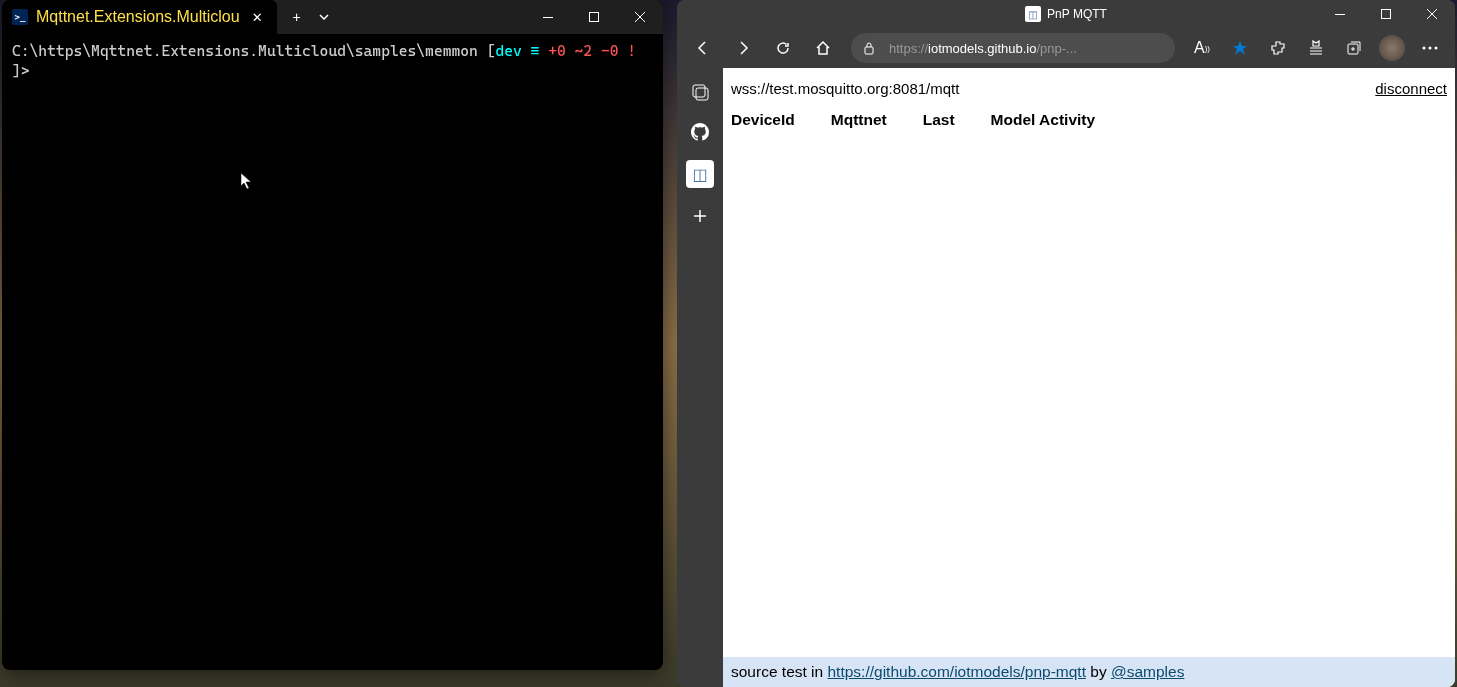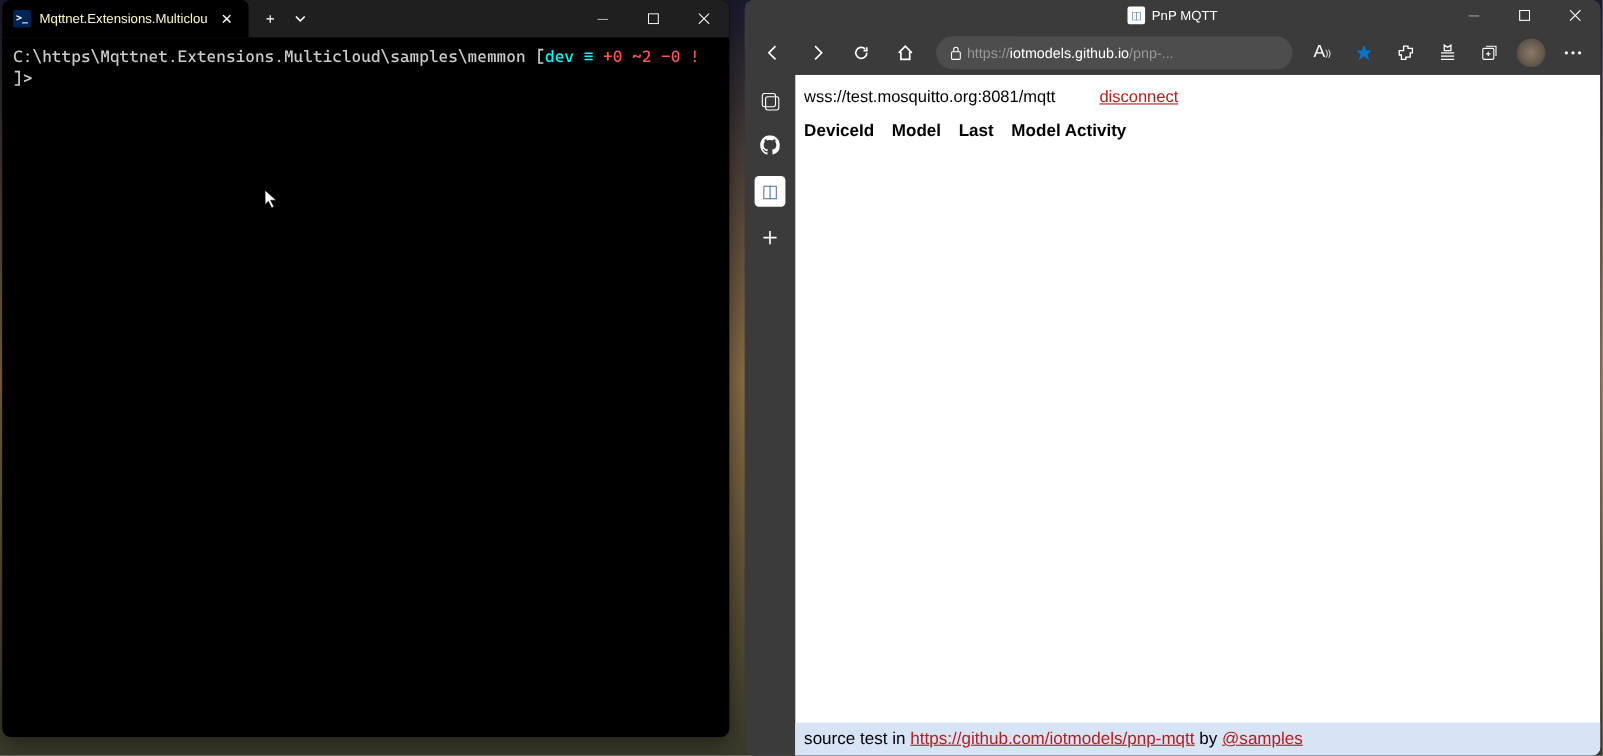--- a/index.html
+++ b/index.html
@@ -48,22 +48,22 @@
       border-radius: 2px;
       display: flex;
       align-items: center;
       justify-content: center;
       color: #fff;
       font-size: 9px;
       font-weight: bold;
       font-family: monospace;
     }
     .tab-title {
-      color: #fef9c3;
-      font-size: 12px;
+      color: #fde047;
+      font-size: 16px;
       flex: 1;
       white-space: nowrap;
       overflow: hidden;
     }
     .tab-close {
       color: #fff;
       font-size: 13px;
       padding: 2px 4px;
       cursor: pointer;
     }
@@ -196,21 +196,21 @@
       border-radius: 4px;
     }
     .address-bar {
       flex: 1;
       height: 30px;
       background: #4d4d4d;
       border-radius: 15px;
       display: flex;
       align-items: center;
       padding: 0 12px;
-      gap: 4px;
+      gap: 14px;
       color: #ccc;
       font-size: 13px;
       margin: 0 6px;
     }
     .lock-icon {
       color: #fff;
     }
     .url-text { color: #fff; }
     .url-text .dim { color: #999; }
     .toolbar-icon {
@@ -269,46 +269,47 @@
       color: #000;
     }
     .page-top {
       padding: 12px 8px;
       font-size: 15px;
     }
     .conn-info {
       display: flex;
       align-items: center;
       gap: 8px;
+      justify-content: space-between;
     }
     .conn-url { color: #000; }
     .disconnect-link {
-      color: #b91c1c;
+      color: #000000;
       text-decoration: underline;
       cursor: pointer;
       margin-left: 32px;
     }
     .device-table {
       margin-top: 14px;
     }
     .device-header {
       display: flex;
-      gap: 16px;
+      gap: 36px;
       font-weight: 700;
       font-size: 15.5px;
     }
     .page-spacer { flex: 1; }
     .page-footer {
       background: #d6e4f5;
       padding: 6px 8px;
       font-size: 15.5px;
       color: #000;
     }
     .page-footer a {
-      color: #b91c1c;
+      color: #0c4a6e;
       text-decoration: underline;
     }
     svg { display: block; }
   </style>
 </head>
 <body>
 
 <div class="terminal-window">
   <div class="terminal-titlebar">
     <div class="terminal-tab">
@@ -478,21 +479,21 @@
 
     <div class="page-content">
       <div class="page-top">
         <div class="conn-info">
           <span class="conn-url">wss://test.mosquitto.org:8081/mqtt</span>
           <a class="disconnect-link">disconnect</a>
         </div>
         <div class="device-table">
           <div class="device-header">
             <span>DeviceId</span>
-            <span>Model</span>
+            <span>Mqttnet</span>
             <span>Last</span>
             <span>Model Activity</span>
           </div>
         </div>
       </div>
       <div class="page-spacer"></div>
       <div class="page-footer">
         <span>source test in </span><a>https://github.com/iotmodels/pnp-mqtt</a><span> by </span><a>@samples</a>
       </div>
     </div>

